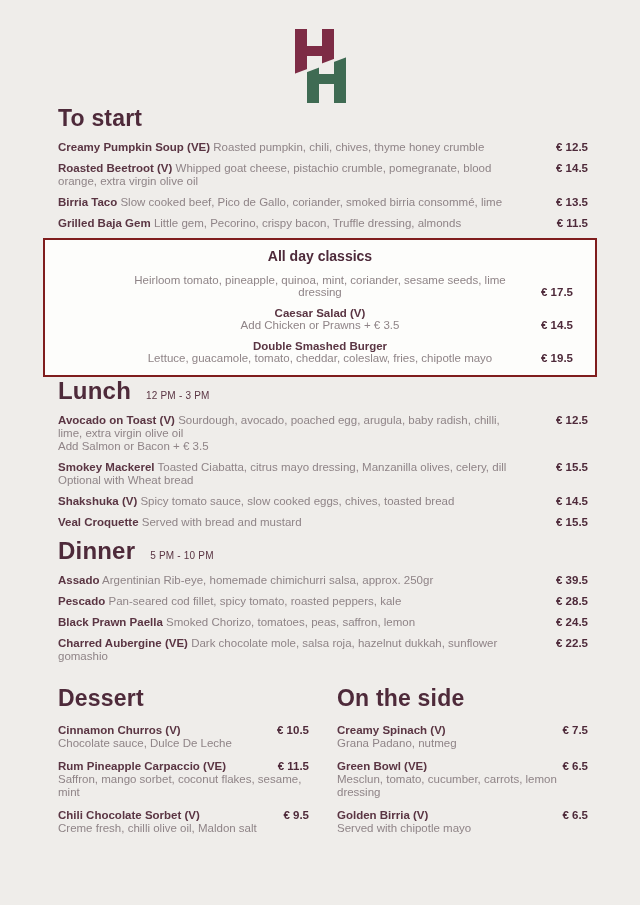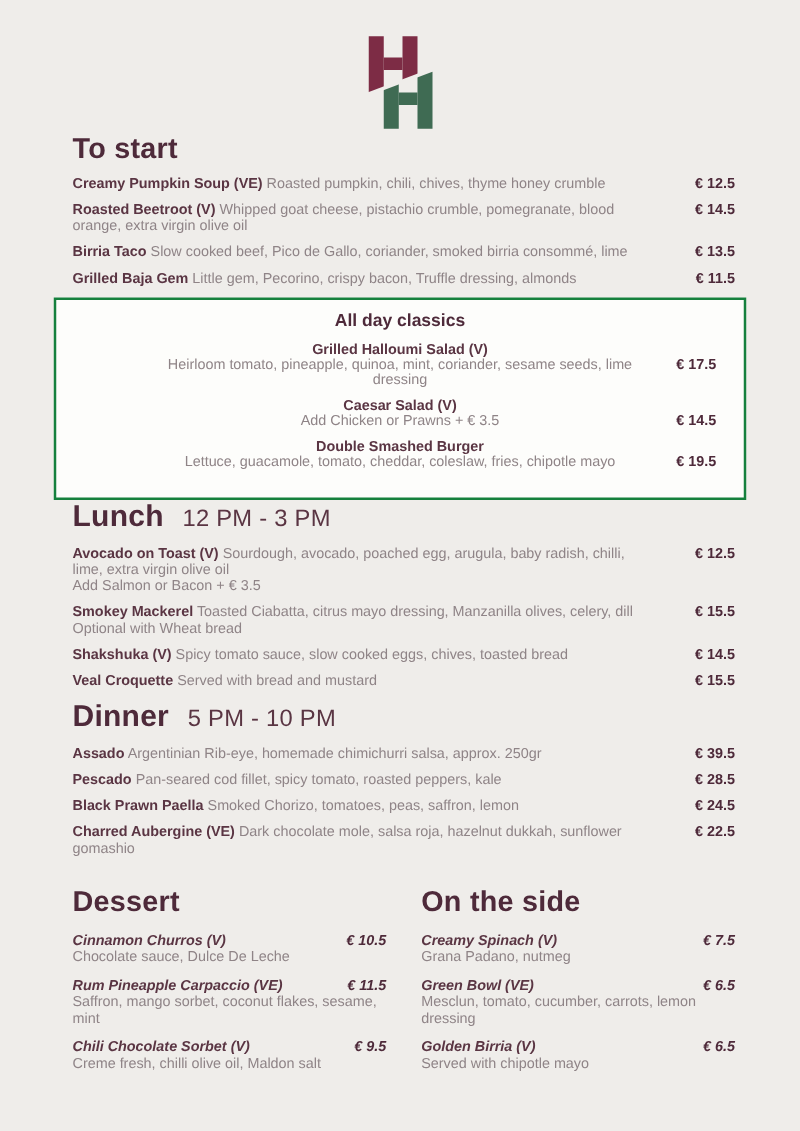--- a/index.html
+++ b/index.html
@@ -24,42 +24,42 @@
   .items { margin-top:9px; }
   .menu-item { display:flex; align-items:flex-start; margin-bottom:8px; font-size:11.5px; line-height:13px; }
   .item-text { flex:1; padding-right:34px; }
   .item-name { font-weight:bold; color:#5a3543; }
   .item-desc { color:#8f8487; }
   .item-extra { color:#8f8487; }
   .item-price { width:46px; text-align:right; font-weight:bold; color:#4e2a3a; white-space:nowrap; font-size:11.5px; }
 
   .classics-box {
     margin:8px -9px 0 -15px;
-    border:2px solid #15803d;
+    border:2px solid #7f1d1d;
     background:#fdfdfb;
-    padding:5px 12px 20px;
+    padding:5px 12px 9px;
     text-align:center;
     position:relative;
   }
   .classics-title { font-size:14px; font-weight:bold; color:#4e2a3a; margin:3px 0 10px; }
   .classic-item { position:relative; margin-bottom:9px; font-size:11.5px; line-height:12px; padding:0 54px; }
   .classic-item .item-name { display:block; }
   .classic-item .item-price { position:absolute; right:10px; top:12px; width:auto; }
 
   .hours-title { display:flex; align-items:baseline; gap:15px; }
   .hours-title .big { font-size:24px; font-weight:bold; color:#4e2a3a; }
-  .hours-title .time { font-size:19px; font-weight:normal; color:#5a3543; }
+  .hours-title .time { font-size:10px; font-weight:normal; color:#5a3543; }
   .lunch-title { margin-top:14px;text-align:right; }
   .dinner-title { margin-top:22px; }
 
   .cols { display:flex; gap:28px; margin-top:22px; }
   .col { flex:1; }
   .col h1.section-title { margin-bottom:12px; }
   .col-item { margin-bottom:10px; font-size:11.5px; line-height:13px; }
-  .col-item-head { display:flex; align-items:flex-start;font-style:italic; }
+  .col-item-head { display:flex; align-items:flex-start; }
   .col-item-head .item-name { flex:1; padding-right:8px; }
   .col-item-head .item-price { width:42px; }
   .col-item-desc { color:#8f8487; }
 </style>
 </head>
 <body>
 
 <div class="page">
 
   <div class="logo-wrap">
@@ -103,21 +103,20 @@
       </div>
       <div class="menu-item">
         <div class="item-text"><span class="item-name">Grilled Baja Gem</span> <span class="item-desc">Little gem, Pecorino, crispy bacon, Truffle dressing, almonds</span></div>
         <div class="item-price">€ 11.5</div>
       </div>
     </div>
 
     <div class="classics-box">
       <div class="classics-title">All day classics</div>
       <div class="classic-item">
-        <span class="item-name">Grilled Halloumi Salad (V)</span>
         <span class="item-desc">Heirloom tomato, pineapple, quinoa, mint, coriander, sesame seeds, lime dressing</span>
         <div class="item-extra"></div>
         <span class="item-price">€ 17.5</span>
       </div>
       <div class="classic-item">
         <span class="item-name">Caesar Salad (V)</span>
         <div class="item-extra">Add Chicken or Prawns + € 3.5</div>
         <span class="item-price">€ 14.5</span>
       </div>
       <div class="classic-item" style="margin-bottom:2px;">

